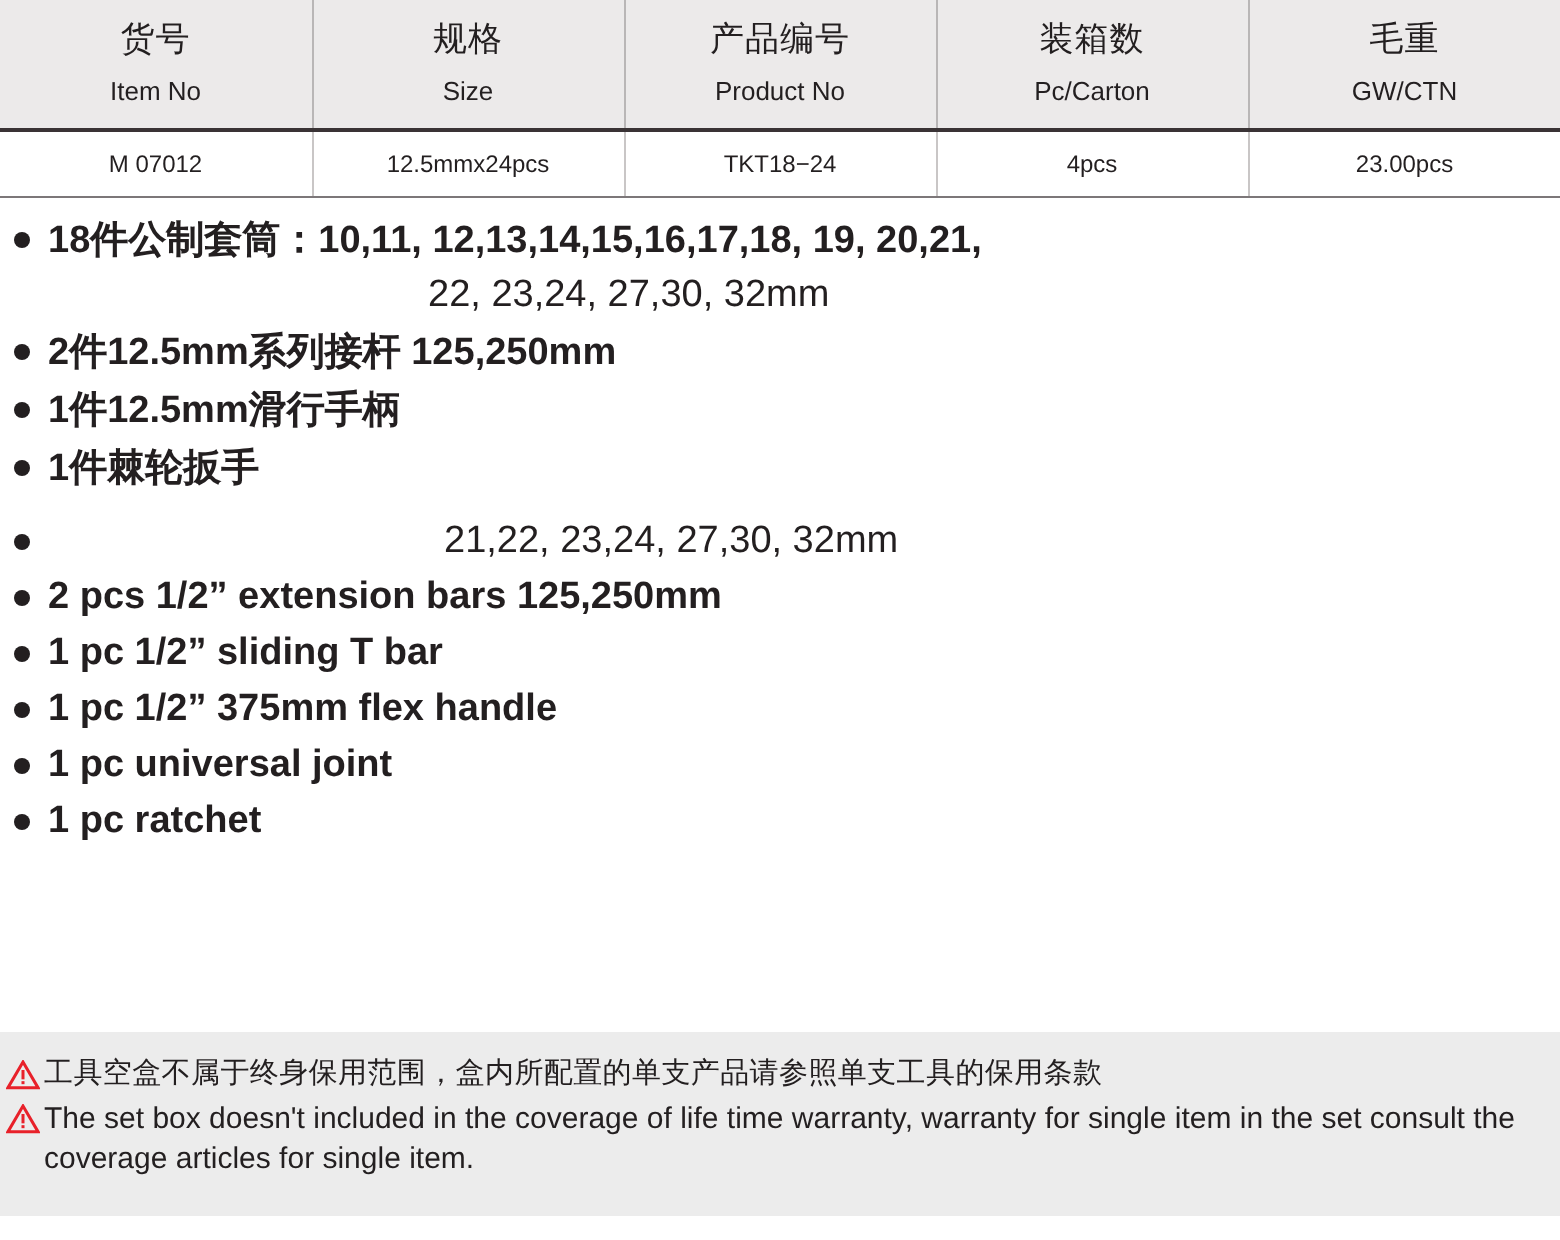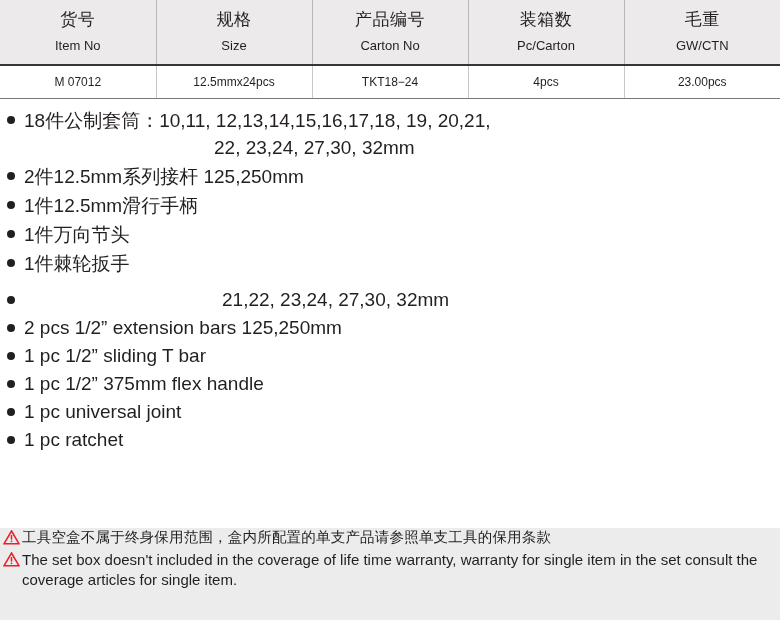--- a/index.html
+++ b/index.html
@@ -90,41 +90,42 @@
     position: absolute;
     left: 7px;
     top: 9px;
     width: 8px;
     height: 8px;
     background: #231f20;
     border-radius: 50%;
   }
   .li-text {
     display: block;
+    font-weight: bold;
   }
   .li-cont {
     display: block;
     padding-left: 190px;
   }
   .li-cont.en-cont {
     padding-left: 198px;
   }
 
   .list-cn .li-row { font-size: 19px; line-height: 27px; }
   .list-en .li-row { font-size: 19px; line-height: 26px; }
 
   
   .warn-band {
     position: absolute;
     left: 0;
     right: 0;
-    bottom: 0;
+    bottom: 12px;
     height: 92px;
     background: #ececec;
-    padding: 0 4px 0 2px;
+    padding: 12px 4px 0 2px;
     box-sizing: border-box;
   }
   .warn-row {
     position: relative;
     padding-left: 20px;
     margin-bottom: 3px;
     font-size: 14.5px;
     line-height: 19px;
     color: #231f20;
   }
@@ -153,21 +154,21 @@
         <th>
           <span class="th-cn">货号</span>
           <span class="th-en">Item No</span>
         </th>
         <th>
           <span class="th-cn">规格</span>
           <span class="th-en">Size</span>
         </th>
         <th>
           <span class="th-cn">产品编号</span>
-          <span class="th-en">Carton No</span>
+          <span class="th-en">Product No</span>
         </th>
         <th>
           <span class="th-cn">装箱数</span>
           <span class="th-en">Pc/Carton</span>
         </th>
         <th>
           <span class="th-cn">毛重</span>
           <span class="th-en">GW/CTN</span>
         </th>
       </tr>
@@ -189,24 +190,20 @@
       <span class="li-text">18件公制套筒：10,11, 12,13,14,15,16,17,18, 19, 20,21,</span>
       <span class="li-cont">22, 23,24, 27,30, 32mm</span>
     </li>
     <li class="li-row">
       <span class="bullet"></span>
       <span class="li-text">2件12.5mm系列接杆 125,250mm</span>
     </li>
     <li class="li-row">
       <span class="bullet"></span>
       <span class="li-text">1件12.5mm滑行手柄</span>
-    </li>
-    <li class="li-row">
-      <span class="bullet"></span>
-      <span class="li-text">1件万向节头</span>
     </li>
     <li class="li-row">
       <span class="bullet"></span>
       <span class="li-text">1件棘轮扳手</span>
     </li>
   </ul>
 
   <ul class="content-list list-en">
     <li class="li-row">
       <span class="bullet"></span>

